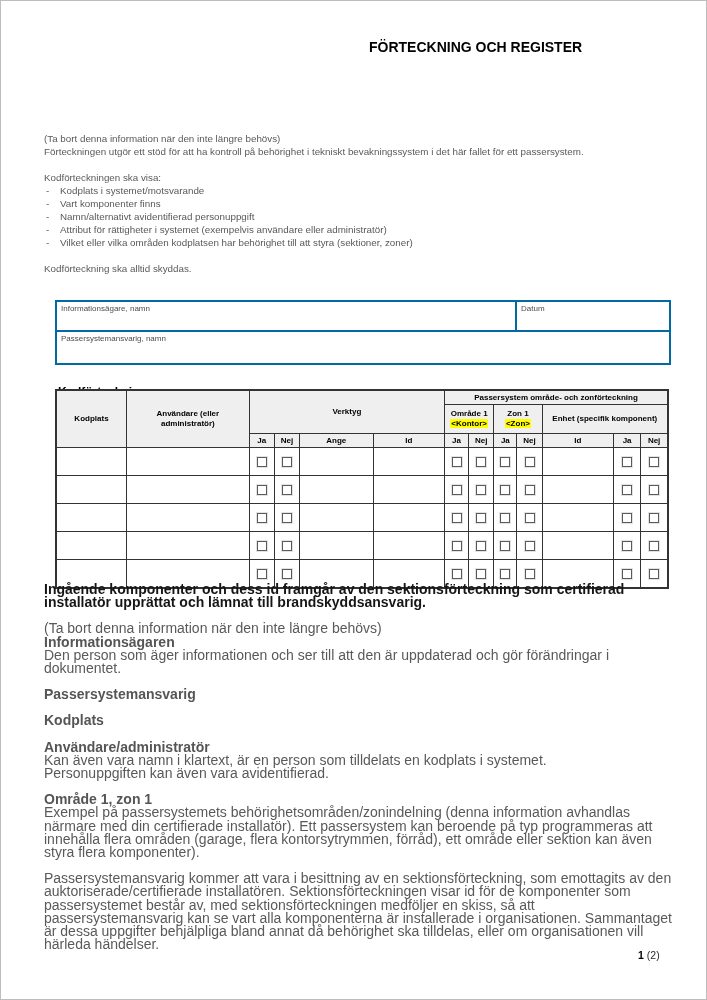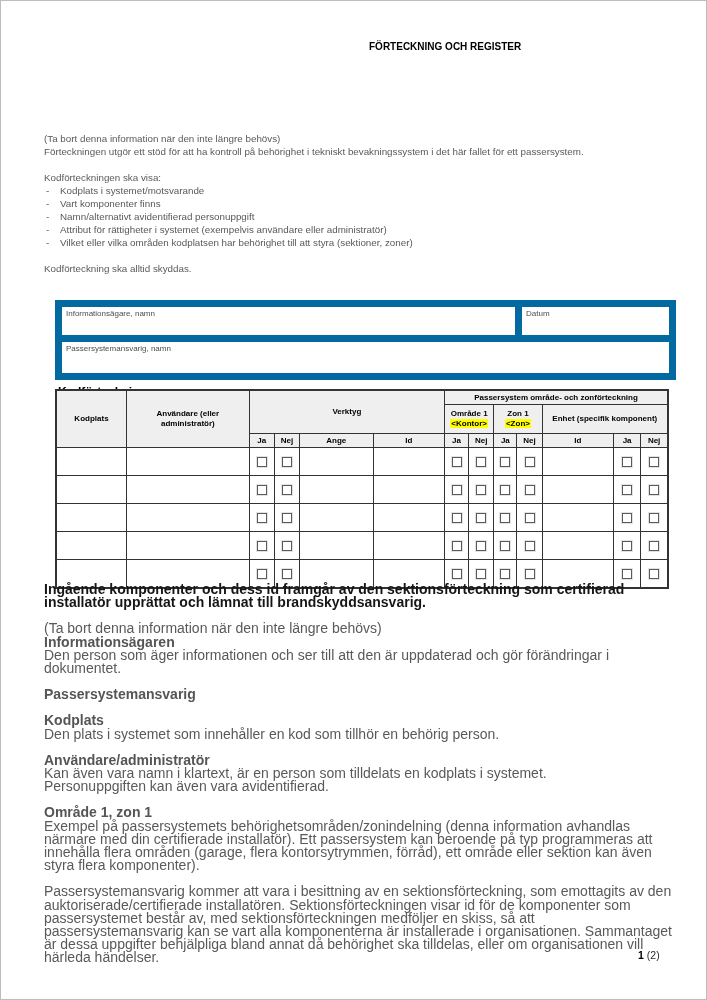--- a/index.html
+++ b/index.html
@@ -3,39 +3,39 @@
 <meta charset="utf-8">
 <style>
   html,body { margin:0; padding:0; background:#ffffff; }
   .page {
     position:relative; width:707px; height:1000px; box-sizing:border-box;
     background:#ffffff; border:1px solid #bdbdbd; overflow:hidden;
     font-family:"Liberation Sans", sans-serif; color:#595959;
   }
   
   .title-block { position:absolute; left:368px; top:38px; }
-  .doc-title { font-size:10px; font-weight:700; color:#000; line-height:16px; }
+  .doc-title { font-size:14px; font-weight:700; color:#000; line-height:16px; }
   .doc-subtitle { font-size:12px; color:#3a3a3a; line-height:15px; margin-top:2px; }
 
   
   .intro { position:absolute; left:43px; top:131px; width:627px; font-size:9.8px; line-height:13px; }
   .sp { height:13px; }
   .bullet { display:flex; }
   .bullet .dash { width:16px; padding-left:2px; box-sizing:border-box; }
   .bullet .btext { flex:1; }
 
   
   .section-heading { position:absolute; left:57px; font-size:12px; font-weight:700; color:#000; }
   #h-docinfo { top:270px;margin-top:48px; }
   #h-register { top:384px;text-decoration:underline; }
 
   
   table { border-collapse:collapse; table-layout:fixed; }
   .docinfo-table { position:absolute; left:54px; top:299px; width:614px; border:2px solid #333; }
-  .docinfo-table td { border:7px solid #0369a1; font-size:8px; color:#4d4d4d; vertical-align:top; padding:2px 4px; background:#fff; }
+  .docinfo-table td { border:2px solid #0369a1; font-size:8px; color:#4d4d4d; vertical-align:top; padding:2px 4px; background:#fff; }
   .docinfo-table tr.r1 td { height:24px; }
   .docinfo-table tr.r2 td { height:27px; }
 
   
   .register-table { position:absolute; left:54px; top:388px; width:614px; border:2px solid #333; }
   .register-table th {
     background:#efefef; border:1px solid #333; font-size:8px; color:#000; font-weight:700;
     text-align:center; vertical-align:middle; padding:1px 2px; line-height:10px;
   }
   .register-table tr.h1 th.span-row { height:11px; }
@@ -257,21 +257,20 @@
     <div>
         <div class="def-block first">
           <div class="def-title">Informationsägaren</div>
           <div>Den person som äger informationen och ser till att den är uppdaterad och gör förändringar i dokumentet.</div>
         </div>
         <div class="def-block">
           <div class="def-title">Passersystemansvarig</div>
         </div>
         <div class="def-block">
           <div class="def-title">Kodplats</div>
-          <div>Den plats i systemet som innehåller en kod som tillhör en behörig person.</div>
         </div>
         <div class="def-block">
           <div class="def-title">Användare/administratör</div>
           <div>Kan även vara namn i klartext, är en person som tilldelats en kodplats i systemet.</div>
           <div>Personuppgiften kan även vara avidentifierad.</div>
         </div>
         <div class="def-block">
           <div class="def-title">Område 1, zon 1</div>
           <div>Exempel på passersystemets behörighetsområden/zonindelning (denna information avhandlas närmare med din certifierade installatör). Ett passersystem kan beroende på typ programmeras att innehålla flera områden (garage, flera kontorsytrymmen, förråd), ett område eller sektion kan även styra flera komponenter).</div>
         </div>

